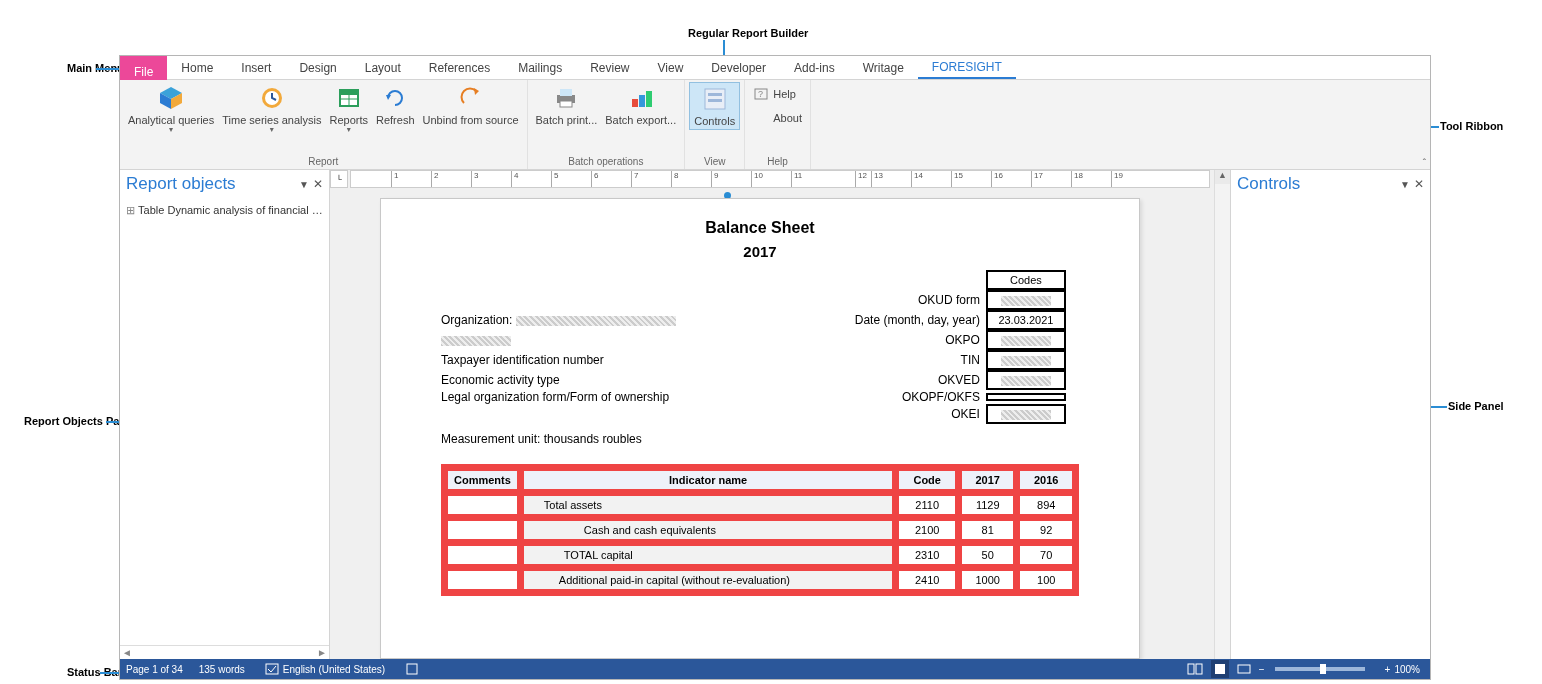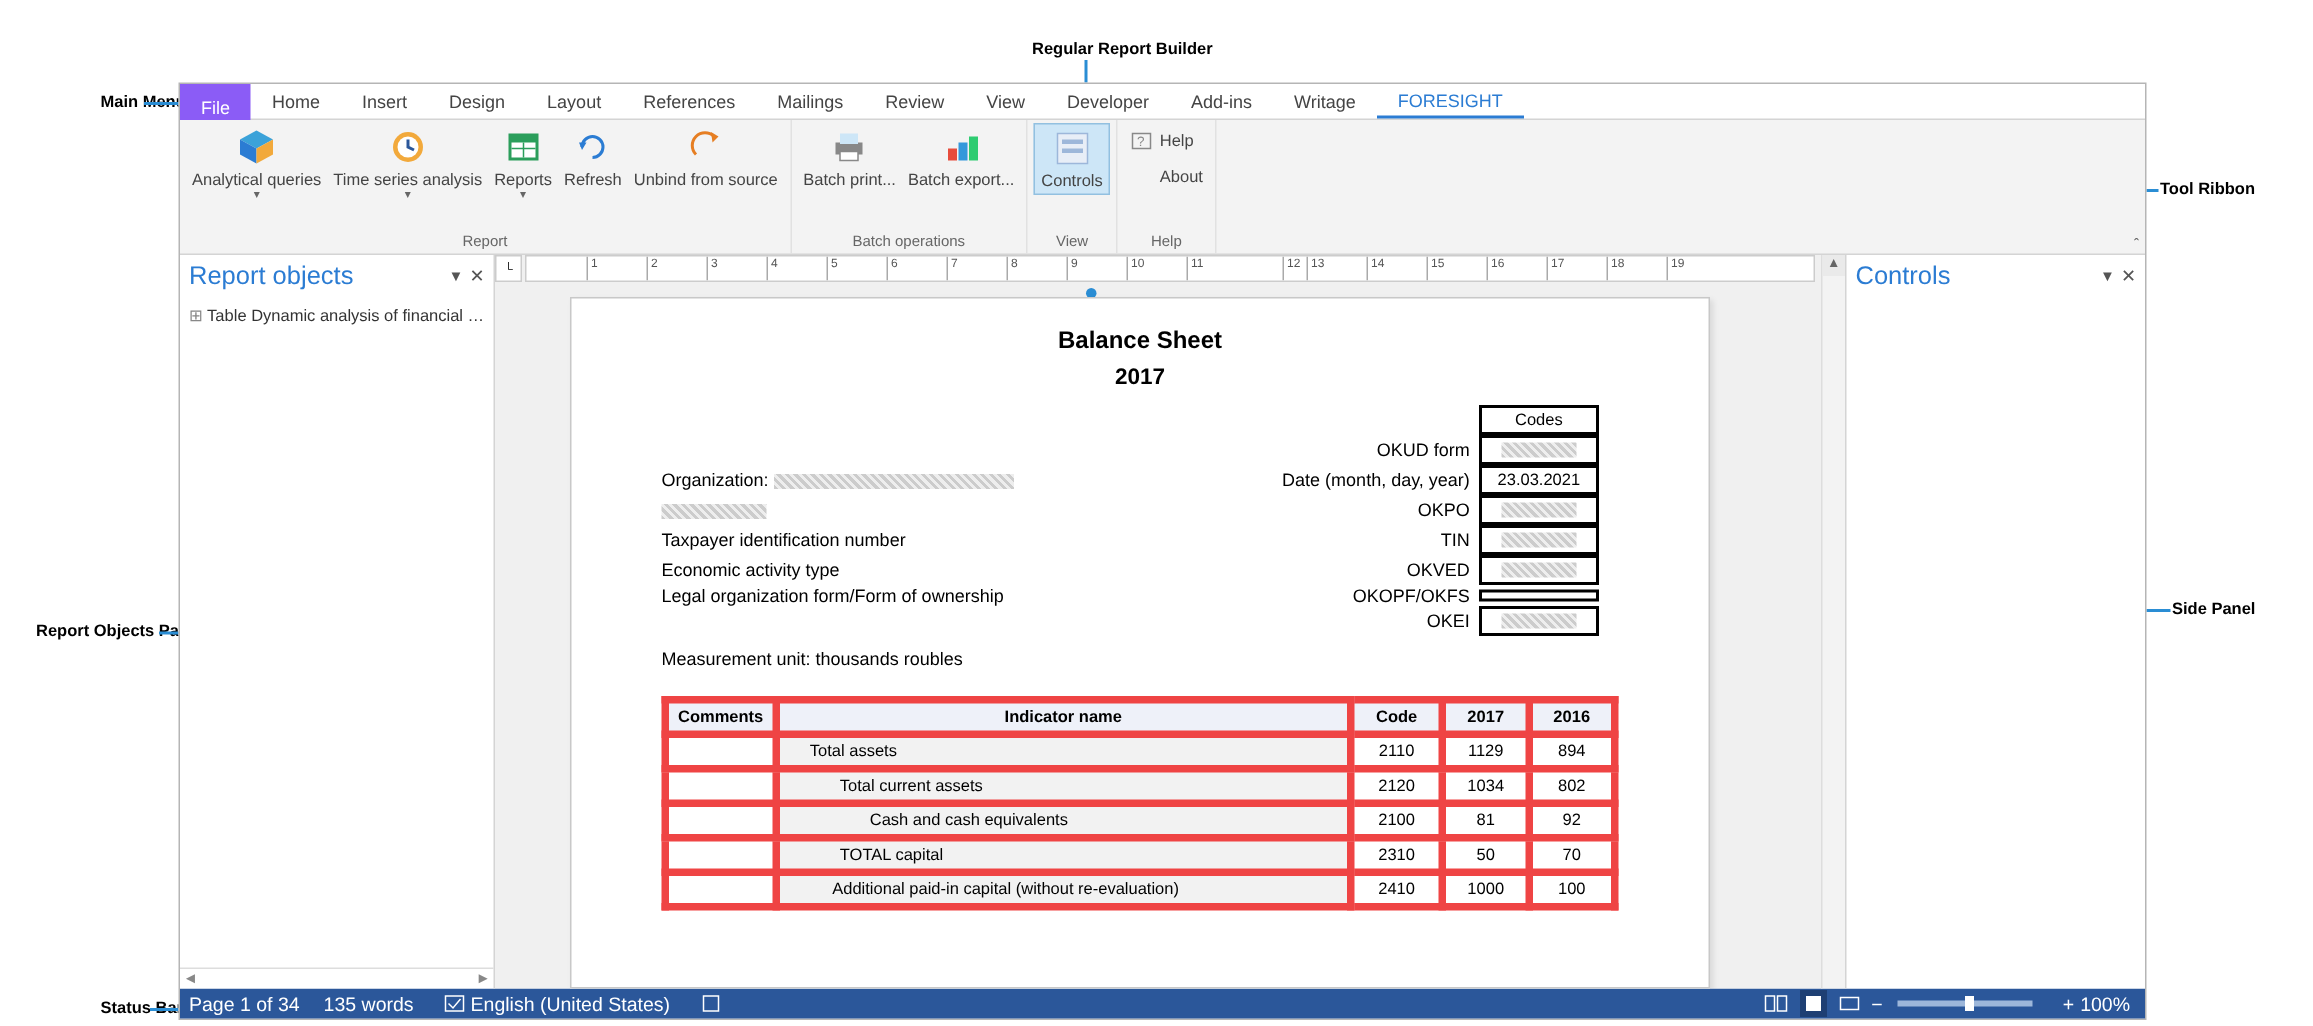--- a/index.html
+++ b/index.html
@@ -8,21 +8,21 @@
   
   .anno { position: absolute; font-size: 11px; font-weight: bold; color: #000; }
   .anno-line { position: absolute; background: #2a8dd4; }
   .anno-dot { position: absolute; width: 8px; height: 8px; border-radius: 50%; background: #2a8dd4; }
 
   
   .app-window { position: absolute; left: 119px; top: 55px; width: 1312px; height: 625px; border: 1px solid #b5b5b5; background: #fff; display: flex; flex-direction: column; }
 
   
   .tabstrip { display: flex; align-items: stretch; height: 24px; background: #fff; border-bottom: 1px solid #d4d4d4; font-size: 12px; }
-  .tab-file { background: #8b5cf6; color: #fff; padding: 16px 14px; display: flex; align-items: center; cursor: pointer; }
+  .tab-file { background: #ec4899; color: #fff; padding: 16px 14px; display: flex; align-items: center; cursor: pointer; }
   .tab { padding: 0 14px; display: flex; align-items: center; color: #444; cursor: pointer; }
   .tab.active { color: #2b7cd3; border-bottom: 2px solid #2b7cd3; }
 
   
   .ribbon { display: flex; height: 90px; background: #f3f3f3; border-bottom: 1px solid #d4d4d4; }
   .rgroup { display: flex; flex-direction: column; align-items: center; border-right: 1px solid #e1e1e1; padding: 2px 4px 0 4px; }
   .rgroup-items { display: flex; flex: 1; align-items: flex-start; }
   .rgroup-label { font-size: 10px; color: #666; padding: 1px 0 2px 0; }
   .rbtn { display: flex; flex-direction: column; align-items: center; justify-content: flex-start; padding: 2px 4px; min-width: 40px; cursor: pointer; font-size: 11px; color: #444; line-height: 1.1; text-align: center; }
   .rbtn.small { flex-direction: row; min-width: auto; padding: 2px 4px; }
@@ -58,28 +58,28 @@
 
   
   .doc-title { text-align:center; font-weight:bold; font-size:16px; }
   .doc-year { text-align:center; font-weight:bold; font-size:15px; margin-top:6px; margin-bottom:10px;}
   .codes-header { border:2px solid #000; width:80px; text-align:center; font-size:11px; padding:2px 0;}
   .info-left { width: 330px; }
   .info-right { width: 150px; text-align:right; padding-right:6px;}
   .redact { display:inline-block; height:10px; background: repeating-linear-gradient(45deg,#ccc,#ccc 2px,#eee 2px,#eee 4px); vertical-align:middle;}
 
   .data-table { width:100%; border-collapse:collapse; margin-top:18px; font-size:11px;}
-  .data-table th, .data-table td { border:5px solid #ef4444; padding:3px 6px; }
+  .data-table th, .data-table td { border:7px solid #ef4444; padding:3px 6px; }
   .data-table th { background:#eef1f9; font-weight:bold; text-align:center;}
   .data-table td.ind { background:#f2f2f2;}
   .data-table td.num { text-align:center;}
   .data-table td.com { width:60px;}
 
   
-  .statusbar { height: 20px; background:#2b579a; color:#fff; display:flex; align-items:center; font-size:13px; padding: 0 6px;}
+  .statusbar { height: 20px; background:#2b579a; color:#fff; display:flex; align-items:center; font-size:10px; padding: 0 6px;}
   .statusbar .sp { flex:1; }
   .statusbar span { margin-right: 16px;}
   .statusbar .sicon { margin: 0 4px; cursor:pointer; display:inline-flex; align-items:center;}
   .zoom-slider { width: 90px; height:4px; background:#9db7da; position:relative; margin:0 6px; display:inline-block;}
   .zoom-slider::after { content:""; position:absolute; left:50%; top:-3px; width:6px; height:10px; background:#fff;}
 
   .collapse-caret { position:absolute; right:4px; bottom:0; font-size:10px; color:#666; cursor:pointer;}
 
   .marker-dot { position:absolute; width:7px; height:7px; background:#2a8dd4; border-radius:50%;}
 </style>
@@ -377,27 +377,20 @@
                 <th>2016</th>
               </tr>
             </thead>
           <tbody id="tbody">
               <tr>
                 <td class="com"></td>
                 <td class="ind" style="padding-left: 20px; margin-top: 32px;">Total assets</td>
                 <td class="num">2110</td>
                 <td class="num">1129</td>
                 <td class="num">894</td>
-              </tr>
-              <tr>
-                <td class="com"></td>
-                <td class="ind" style="padding-left: 40px;">Total current assets</td>
-                <td class="num">2120</td>
-                <td class="num">1034</td>
-                <td class="num">802</td>
               </tr>
               <tr>
                 <td class="com"></td>
                 <td class="ind" style="padding-left: 60px;">Cash and cash equivalents</td>
                 <td class="num">2100</td>
                 <td class="num">81</td>
                 <td class="num">92</td>
               </tr>
               <tr>
                 <td class="com"></td>

